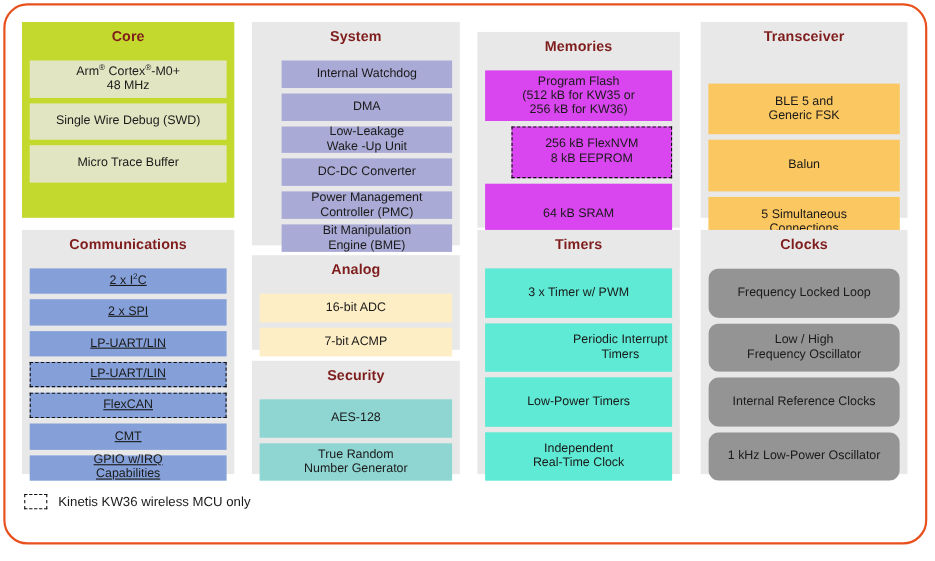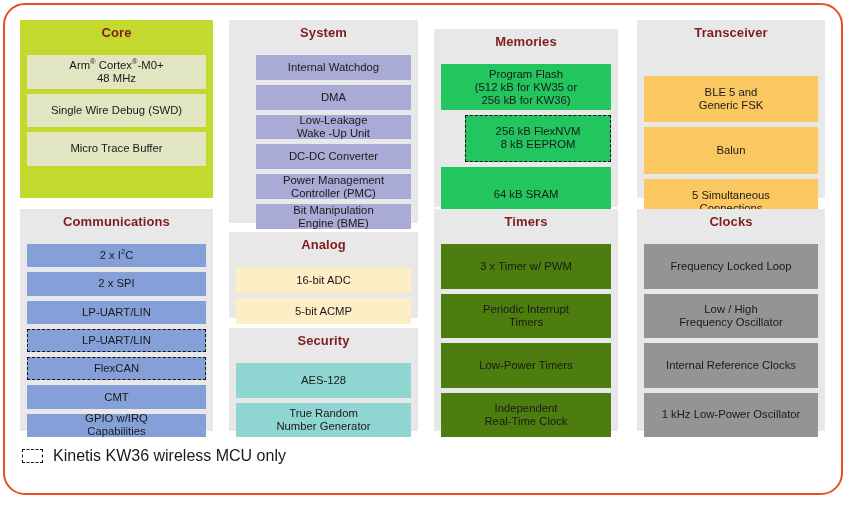--- a/index.html
+++ b/index.html
@@ -72,47 +72,47 @@
     padding: 2px 3px;
     border: 1px solid transparent;
   }
   .blk:last-child { margin-bottom: 0; }
   .blk.dashed {
     border: 1.6px dashed #111111;
   }
 
   
   .c-core   { background: #e2e5c2; }
-  .c-comm   { background: #85a0d8; }
+  .c-comm   { background: #85a0d8; text-decoration: underline; }
   .c-sys    { background: #aaaad6; margin-left: 20px; }
   .c-analog { background: #fdeec5; }
   .c-sec    { background: #8fd6d2; }
-  .c-mem    { background: #22c55e; text-align: center; }
-  .c-tim    { background: #4d7c0f; }
+  .c-mem    { background: #d946ef; text-align: center; }
+  .c-tim    { background: #5eead4; }
   .c-trx    { background: #fbc761; }
-  .c-clk    { background: #949494; }
+  .c-clk    { background: #949494; border-radius: 10px; }
 
   
   .legend {
     position: absolute;
     left: 22px;
     top: 449px;
     display: flex;
     align-items: center;
     gap: 10px;
   }
   .legend-swatch {
     width: 21px;
     height: 14px;
     border: 1.6px dashed #111111;
     box-sizing: border-box;
     background: #ffffff;
   }
   .legend-label {
-    font-size: 16px;
+    font-size: 12px;
     color: #1a1a1a;
     line-height: 14px;
   }
   sup { font-size: 7.5px; vertical-align: super; line-height: 0; }
 </style>
 </head>
 <body>
 
 <div id="root">
   <div class="frame"></div>
@@ -220,21 +220,21 @@
       <div class="group" style="left: 229px; top: 232px; width: 189px; height: 86px;">
         <div class="group-title">Analog</div>
         <div class="blocks">
           <div class="blk c-analog" style="height: 26px;">
             <div>
               <div>16-bit ADC</div>
             </div>
           </div>
           <div class="blk c-analog" style="height: 26px;">
             <div>
-              <div>5-bit ACMP</div>
+              <div>7-bit ACMP</div>
             </div>
           </div>
         </div>
       </div>
       <div class="group" style="left: 229px; top: 328px; width: 189px; height: 103px;">
         <div class="group-title">Security</div>
         <div class="blocks">
           <div class="blk c-sec" style="height: 34.5px;">
             <div>
               <div>AES-128</div>
@@ -272,21 +272,21 @@
         </div>
       </div>
       <div class="group" style="left: 434px; top: 209px; width: 184px; height: 222px;">
         <div class="group-title">Timers</div>
         <div class="blocks">
           <div class="blk c-tim" style="height: 44.5px;">
             <div>
               <div>3 x Timer w/ PWM</div>
             </div>
           </div>
-          <div class="blk c-tim" style="height: 44.5px;">
+          <div class="blk c-tim" style="height: 44.5px; justify-content: flex-end;">
             <div>
               <div>Periodic Interrupt</div>
               <div>Timers</div>
             </div>
           </div>
           <div class="blk c-tim" style="height: 44.5px;">
             <div>
               <div>Low-Power Timers</div>
             </div>
           </div>

